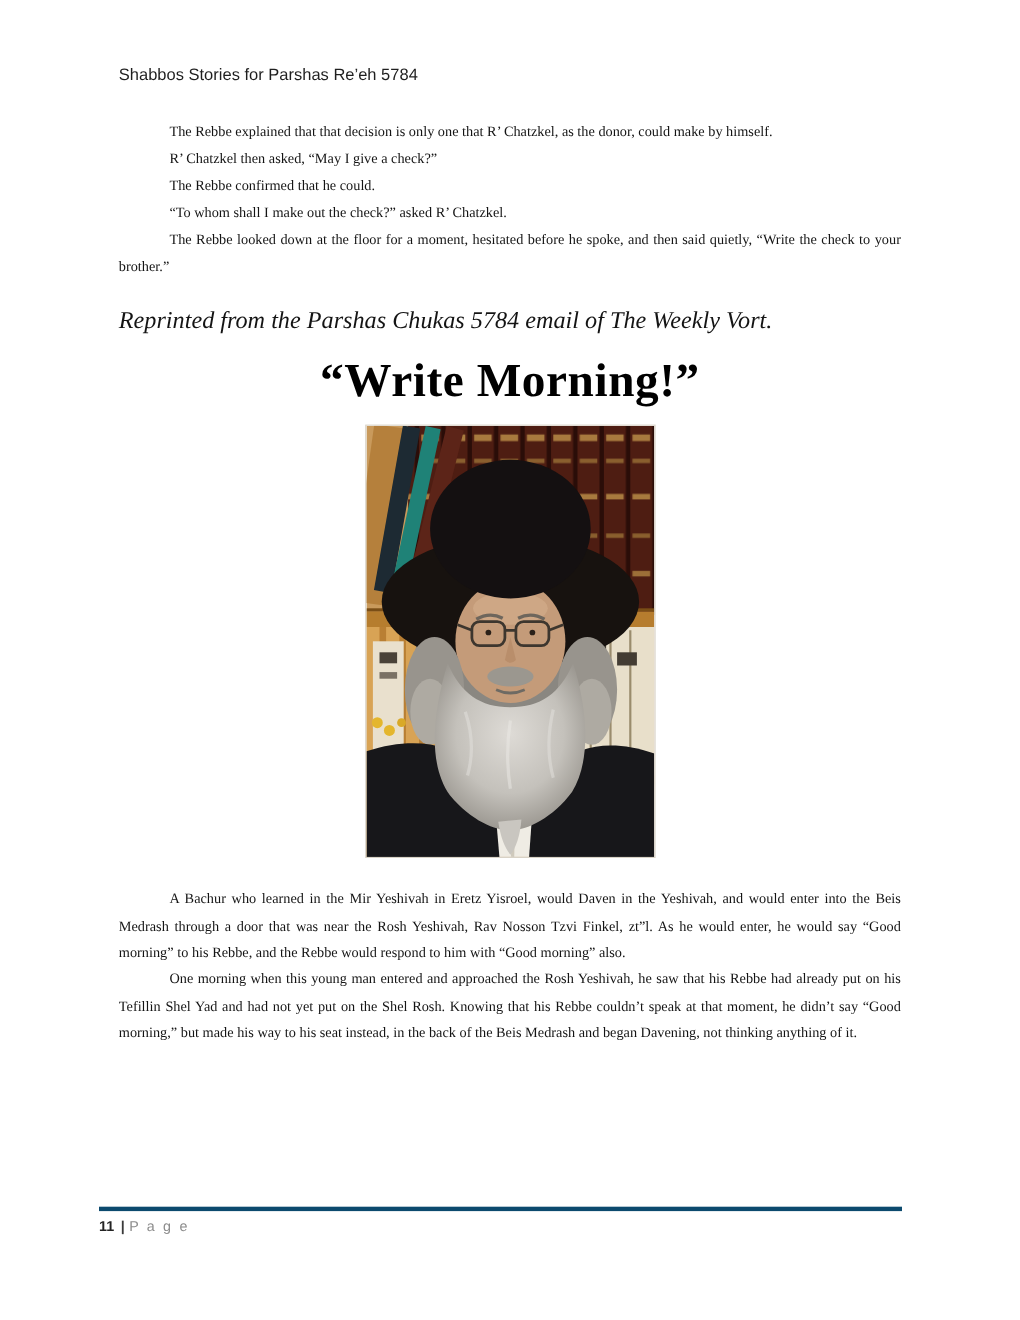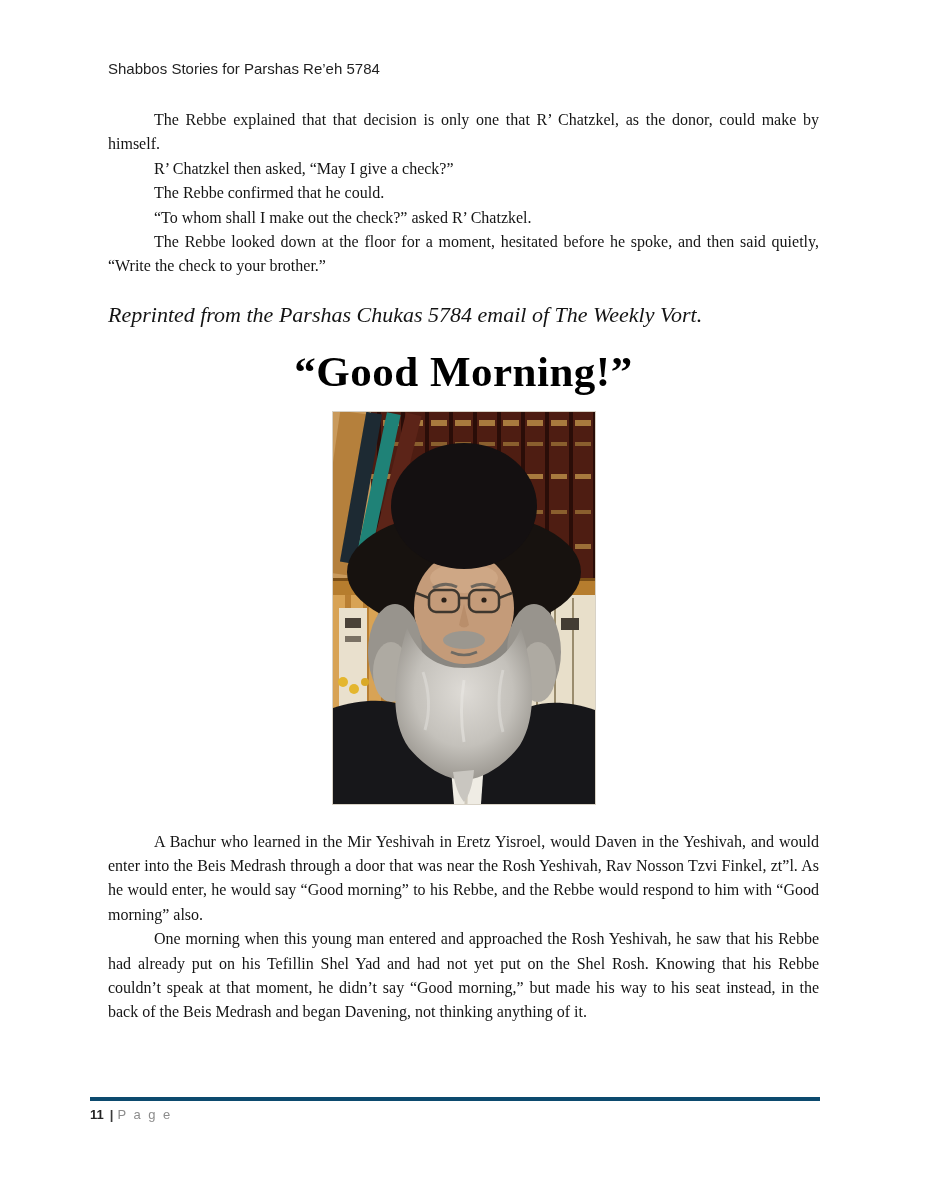--- a/index.html
+++ b/index.html
@@ -15,21 +15,21 @@
     font-family:"Liberation Sans", sans-serif;
     font-size:15px;line-height:20px;color:#1f1f1f;
   }
   .content{
     position:absolute;left:108px;right:108px;top:108px;
   }
   p.body-par{
     margin:0;
     text-indent:46px;
     text-align:justify;
-    font-size:16px;line-height:24.4px;
+    font-size:13px;line-height:24.4px;
     color:#141414;
   }
   p.attribution{
     margin:24.4px 0 0 0;
     font-style:italic;
     text-indent:0;
     text-align:left;
     font-size:22px;line-height:24.4px;
     color:#141414;
   }
@@ -71,21 +71,21 @@
   <div class="content">
 
     <p class="body-par">The Rebbe explained that that decision is only one that R’ Chatzkel, as the donor, could make by himself.</p>
     <p class="body-par">R’ Chatzkel then asked, “May I give a check?”</p>
     <p class="body-par">The Rebbe confirmed that he could.</p>
     <p class="body-par">“To whom shall I make out the check?” asked R’ Chatzkel.</p>
     <p class="body-par">The Rebbe looked down at the floor for a moment, hesitated before he spoke, and then said quietly, “Write the check to your brother.”</p>
 
     <p class="attribution">Reprinted from the Parshas Chukas 5784 email of The Weekly Vort.</p>
 
-    <h1 class="story-title">“Good Morning!”</h1>
+    <h1 class="story-title">“Write Morning!”</h1>
 
     <div class="photo-wrap">
       <svg width="262" height="392" viewBox="0 0 262 392" xmlns="http://www.w3.org/2000/svg">
         <defs>
           <radialGradient id="beardGrad" cx="50%" cy="42%" r="65%">
             <stop offset="0%" stop-color="#dedbd6"></stop>
             <stop offset="55%" stop-color="#c4c1bb"></stop>
             <stop offset="100%" stop-color="#8f8b84"></stop>
           </radialGradient>
           <pattern id="spines" width="24" height="172" patternUnits="userSpaceOnUse">

